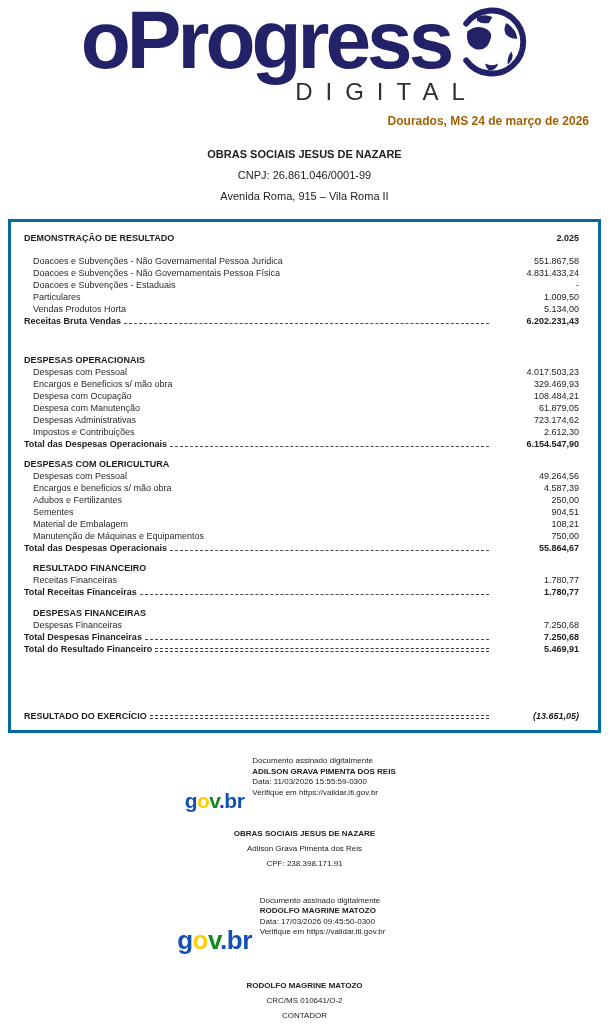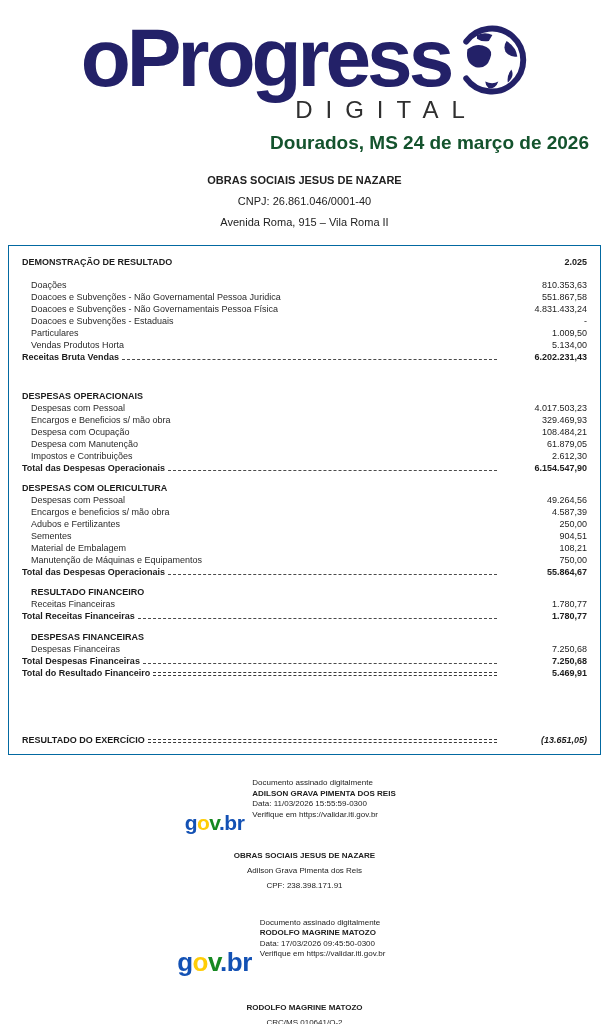--- a/index.html
+++ b/index.html
@@ -3,44 +3,44 @@
 <meta charset="utf-8">
 <style>
   html,body { margin:0; padding:0; background:#fff; }
   .page {
     position:relative; width:609px; height:1024px; margin:0 auto;
     background:#fff; overflow:hidden;
     font-family:"Liberation Sans", sans-serif; color:#1c1c1c;
   }
 
   
-  .logo-wrap { padding-top:18px; text-align:center; }
+  .logo-wrap { padding-top:0; text-align:center; }
   .logo-line { display:inline-flex; align-items:center; line-height:80px; }
   .brand {
     font-size:82px; font-weight:bold; letter-spacing:-4px;
     color:#232168; white-space:nowrap;
   }
   .globe { margin-left:2px; position:relative; top:2px; }
   .digital {
     text-align:center; transform:translateX(82px);
     font-size:24px; letter-spacing:13px; color:#2f2f2f; margin-top:-2px;
   }
   .dateline {
     text-align:right; padding-right:20px; margin-top:8px;
-    font-size:19px; font-weight:bold; color:#14532d;
+    font-size:12px; font-weight:bold; color:#a16207;
   }
 
   
   .org { text-align:center; margin-top:16px; font-size:11px; line-height:21px; color:#222; }
   .org .org-name { font-weight:bold; }
 
   
   .statement {
-    margin:12px 8px 0; border:1px solid #0369a1;
-    padding:9px 13px 9px 13px; font-size:9px; color:#1c1c1c;
+    margin:12px 8px 0; border:3px solid #0369a1;
+    padding:9px 19px 9px 13px; font-size:9px; color:#1c1c1c;
   }
   .r { display:flex; align-items:flex-end; min-height:12px; }
   .r .l { white-space:nowrap; }
   .r .lead { flex:1; position:relative; margin-left:3px; }
   .r .v { width:88px; text-align:right; white-space:nowrap; }
   .title-row { margin-bottom:11px; }
   .title-row .l, .title-row .v { font-weight:bold; }
   .item .l { padding-left:9px; color:#2a2a2a; }
   .hd .l { font-weight:bold; }
   .hd.ind .l { padding-left:9px; }
@@ -94,37 +94,32 @@
           <path d="M28 50 q6 3 11 0 q-2 6 -8 6 q-3 -3 -3 -6 z"></path>
         </g>
       </svg>
     </div>
     <div class="digital">DIGITAL</div>
   </div>
   <div class="dateline">Dourados, MS 24 de março de 2026</div>
 
   <div class="org">
     <div class="org-name">OBRAS SOCIAIS JESUS DE NAZARE</div>
-    <div>CNPJ: 26.861.046/0001-40</div>
+    <div>CNPJ: 26.861.046/0001-99</div>
     <div>Avenida Roma, 915 – Vila Roma II</div>
   </div>
 
   <div class="statement">
     <div class="r title-row">
         <span class="l">DEMONSTRAÇÃO DE RESULTADO</span>
         <span class="lead"></span>
         <span class="v">2.025</span>
       </div>
 
     <div class="r item">
-        <span class="l">Doações</span>
-        <span class="lead"></span>
-        <span class="v">810.353,63</span>
-      </div>
-    <div class="r item">
         <span class="l">Doacoes e Subvenções - Não Governamental Pessoa Juridica</span>
         <span class="lead"></span>
         <span class="v">551.867,58</span>
       </div>
     <div class="r item">
         <span class="l">Doacoes e Subvenções - Não Governamentais Pessoa Física</span>
         <span class="lead"></span>
         <span class="v">4.831.433,24</span>
       </div>
     <div class="r item">
@@ -165,20 +160,25 @@
       </div>
     <div class="r item">
         <span class="l">Despesa com Ocupação</span>
         <span class="lead"></span>
         <span class="v">108.484,21</span>
       </div>
     <div class="r item">
         <span class="l">Despesa com Manutenção</span>
         <span class="lead"></span>
         <span class="v">61.879,05</span>
+      </div>
+    <div class="r item">
+        <span class="l">Despesas Administrativas</span>
+        <span class="lead"></span>
+        <span class="v">723.174,62</span>
       </div>
     <div class="r item">
         <span class="l">Impostos e Contribuições</span>
         <span class="lead"></span>
         <span class="v">2.612,30</span>
       </div>
     <div class="r tot">
         <span class="l">Total das Despesas Operacionais</span>
         <span class="lead dash"></span>
         <span class="v">6.154.547,90</span>

